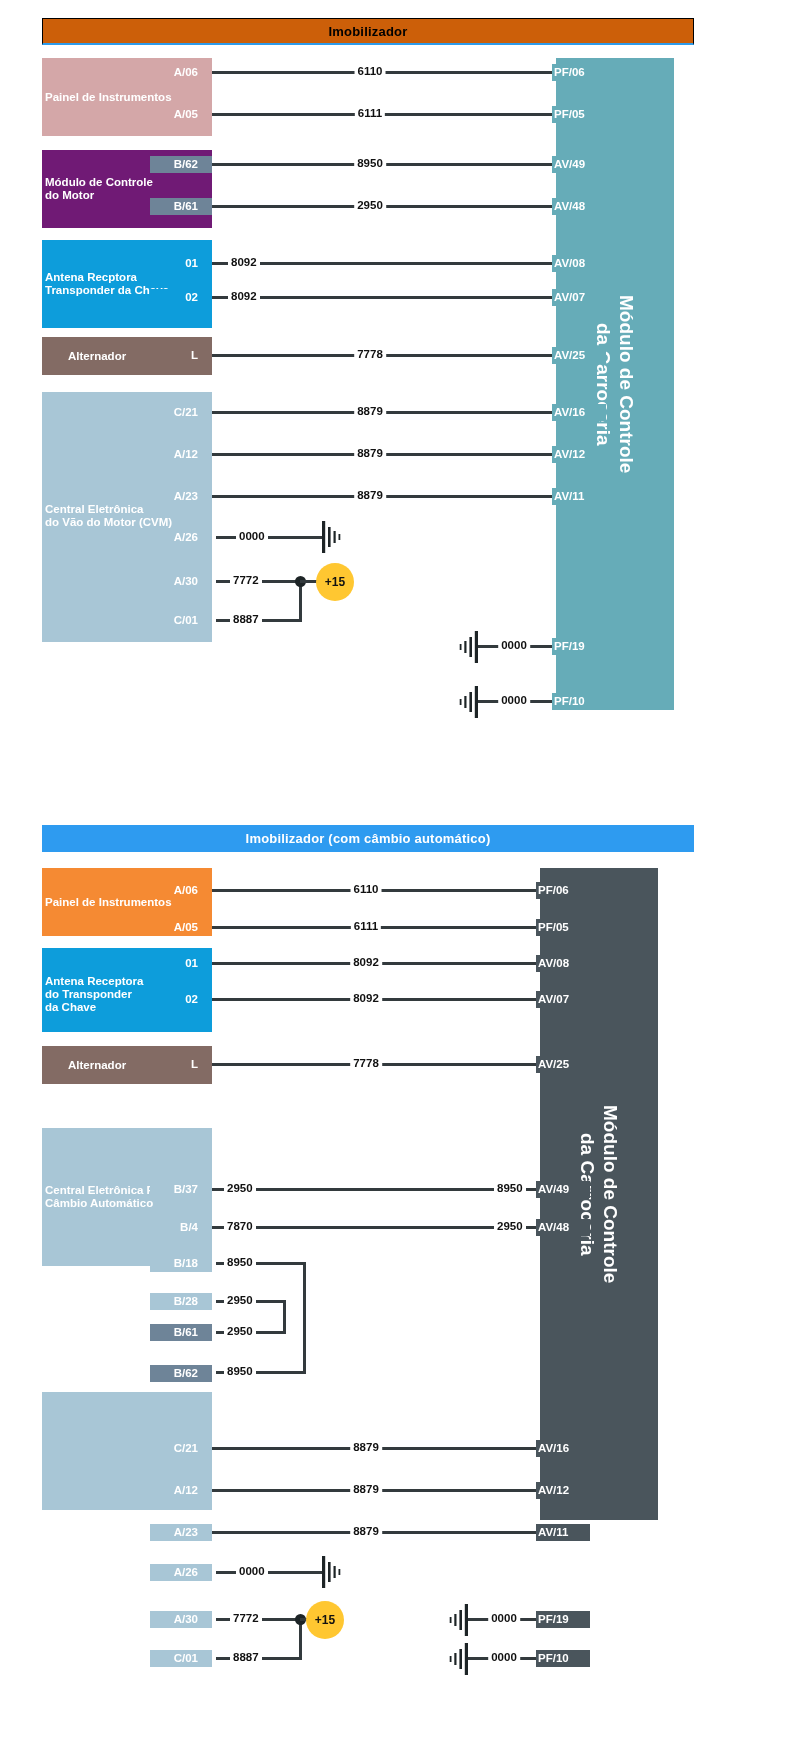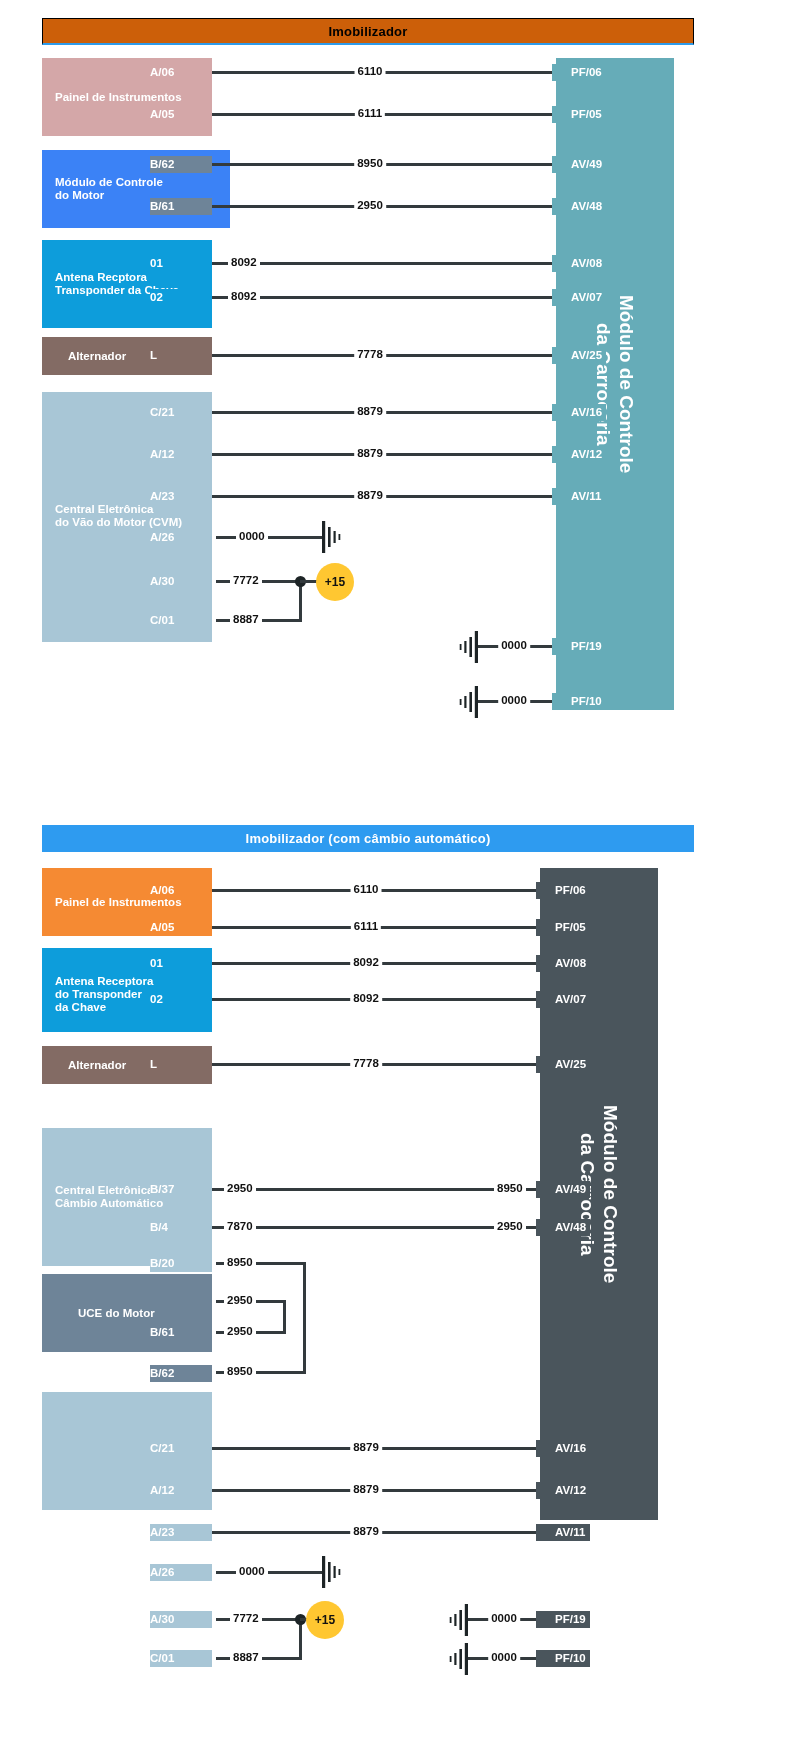--- a/index.html
+++ b/index.html
@@ -17,42 +17,42 @@
   }
   .banner.orange{background:#cc5f09;border:1px solid #000;border-bottom:2px solid #2e9bea;}
   .banner.blue{background:#2e9bf0;color:#ffffff;}
 
   
   .box{
     position:absolute;box-sizing:border-box;color:#ffffff;
     font-size:11.5px;font-weight:bold;line-height:13px;
     display:flex;align-items:center;
   }
-  .box .lbl{padding-left:13px;padding-right:4px;}
+  .box .lbl{padding-left:3px;padding-right:4px;}
   .box.center .lbl{width:100%;text-align:center;padding-left:0;}
 
   
   .module{
     position:absolute;box-sizing:border-box;
     display:flex;align-items:center;justify-content:center;
   }
   .module .vtext{
     writing-mode:vertical-rl;text-orientation:mixed;
     color:#ffffff;font-weight:bold;font-size:19px;line-height:23px;
     text-align:center;white-space:pre-line;
   }
 
   
   .pin{
     position:absolute;box-sizing:border-box;height:17px;
     color:#ffffff;font-size:11.5px;font-weight:bold;line-height:17px;
     white-space:nowrap;
   }
-  .pin.r{text-align:left;padding-right:4px;}
-  .pin.l{text-align:left;padding-left:19px;}
+  .pin.r{text-align:right;padding-right:14px;}
+  .pin.l{text-align:left;padding-left:2px;}
 
   
   .wire{position:absolute;background:#333a3d;}
   .wh{height:3px;}
   .wv{width:3px;}
 
   .code{
     position:absolute;color:#111;font-size:11.5px;font-weight:bold;
     background:#ffffff;padding:0 3px;line-height:12px;white-space:nowrap;
   }
@@ -89,21 +89,21 @@
   </div>
   <div class="pin r" style="left:150px;top:64px;width:62px;background:#d4a7a8;"><span>A/06</span></div>
   <div class="pin r" style="left:150px;top:106px;width:62px;background:#d4a7a8;"><span>A/05</span></div>
   <div class="wire wh" style="left:212px;top:71px;width:344px;"></div>
   <div class="wire wh" style="left:212px;top:113px;width:344px;"></div>
   <div class="code c" style="left:370px;top:65px;">6110</div>
   <div class="code c" style="left:370px;top:107px;">6111</div>
   <div class="pin l" style="left:552px;top:64px;width:54px;background:#66acb8;"><span>PF/06</span></div>
   <div class="pin l" style="left:552px;top:106px;width:54px;background:#66acb8;"><span>PF/05</span></div>
 
-  <div class="box" style="left:42px;top:150px;width:188px;height:78px;background:#3b82f6;">
+  <div class="box" style="left:42px;top:150px;width:170px;height:78px;background:#701a75;">
     <span class="lbl" style="white-space:pre-line;">Módulo de Controle
 do Motor</span>
   </div>
   <div class="pin r" style="left:150px;top:156px;width:62px;background:#6e8498;"><span>B/62</span></div>
   <div class="pin r" style="left:150px;top:198px;width:62px;background:#6e8498;"><span>B/61</span></div>
   <div class="wire wh" style="left:212px;top:163px;width:344px;"></div>
   <div class="wire wh" style="left:212px;top:205px;width:344px;"></div>
   <div class="code c" style="left:370px;top:157px;">8950</div>
   <div class="code c" style="left:370px;top:199px;">2950</div>
   <div class="pin l" style="left:552px;top:156px;width:54px;background:#66acb8;"><span>AV/49</span></div>
@@ -243,36 +243,33 @@
   <div class="wire wh" style="left:212px;top:1063px;width:328px;"></div>
   <div class="code c" style="left:366px;top:1057px;">7778</div>
   <div class="pin l" style="left:536px;top:1056px;width:54px;background:#4a555c;"><span>AV/25</span></div>
 
   <div class="box" style="left:42px;top:1128px;width:170px;height:138px;background:#a8c6d6;">
     <span class="lbl" style="white-space:pre-line;">Central Eletrônica Para
 Câmbio Automático</span>
   </div>
   <div class="pin r" style="left:150px;top:1181px;width:62px;background:#a8c6d6;"><span>B/37</span></div>
   <div class="pin r" style="left:150px;top:1219px;width:62px;background:#a8c6d6;"><span>B/4</span></div>
-  <div class="pin r" style="left:150px;top:1255px;width:62px;background:#a8c6d6;"><span>B/20</span></div>
+  <div class="pin r" style="left:150px;top:1255px;width:62px;background:#a8c6d6;"><span>B/18</span></div>
   <div class="pin r" style="left:150px;top:1293px;width:62px;background:#a8c6d6;"><span>B/28</span></div>
 
   <div class="wire wh" style="left:212px;top:1188px;width:328px;"></div>
   <div class="code" style="left:224px;top:1182px;">2950</div>
   <div class="code" style="left:494px;top:1182px;">8950</div>
   <div class="pin l" style="left:536px;top:1181px;width:54px;background:#4a555c;"><span>AV/49</span></div>
 
   <div class="wire wh" style="left:212px;top:1226px;width:328px;"></div>
   <div class="code" style="left:224px;top:1220px;">7870</div>
   <div class="code" style="left:494px;top:1220px;">2950</div>
   <div class="pin l" style="left:536px;top:1219px;width:54px;background:#4a555c;"><span>AV/48</span></div>
 
-  <div class="box" style="left:42px;top:1274px;width:170px;height:78px;background:#6e8498;">
-    <span class="lbl" style="padding-left:36px;">UCE do Motor</span>
-  </div>
   <div class="pin r" style="left:150px;top:1324px;width:62px;background:#6e8498;"><span>B/61</span></div>
   <div class="pin r" style="left:150px;top:1365px;width:62px;background:#6e8498;"><span>B/62</span></div>
 
   <div class="wire wh" style="left:216px;top:1262px;width:90px;"></div>
   <div class="code" style="left:224px;top:1256px;">8950</div>
   <div class="wire wv" style="left:303px;top:1262px;width:3px;height:112px;"></div>
   <div class="wire wh" style="left:216px;top:1371px;width:90px;"></div>
   <div class="code" style="left:224px;top:1365px;">8950</div>
 
   <div class="wire wh" style="left:216px;top:1300px;width:70px;"></div>

